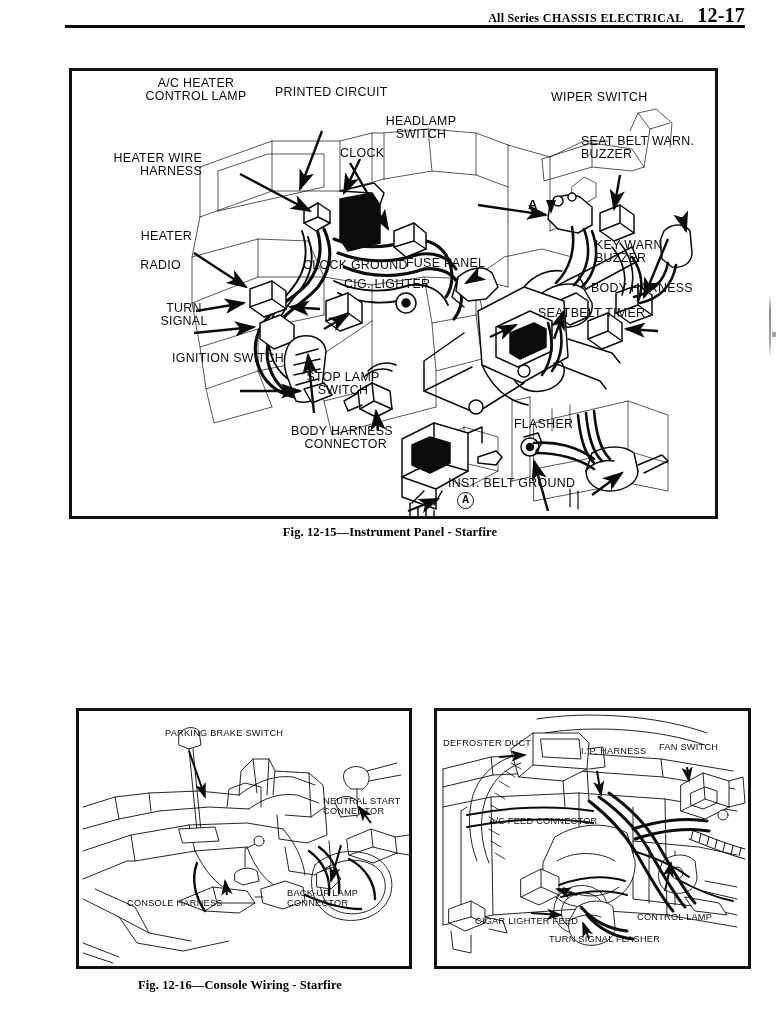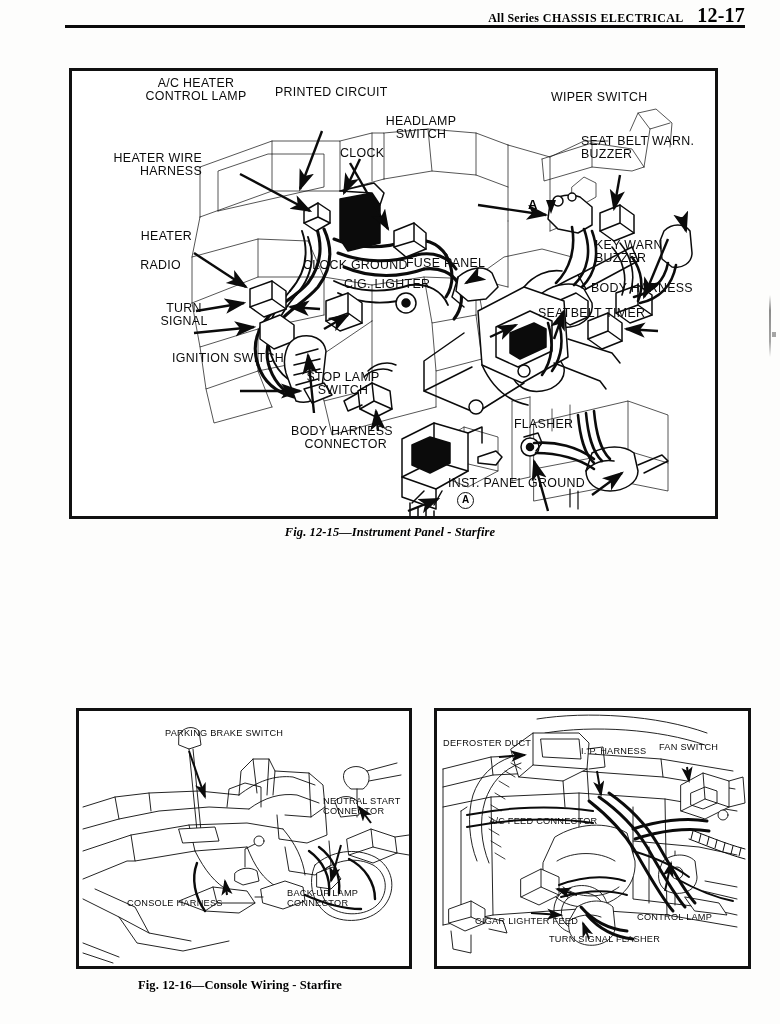--- a/index.html
+++ b/index.html
@@ -60,21 +60,21 @@
 
   .figcaption {
     position: absolute;
     text-align: center;
     font-family: "Liberation Serif", serif;
     font-weight: bold;
     font-size: 12.5px;
     letter-spacing: .1px;
     white-space: nowrap;
   }
-  #cap-main  { left: 0;    top: 525px; width: 780px; font-style: italic; }
+  #cap-main  { left: 0;    top: 525px; width: 780px; }
   #cap-left  { left: 40px; top: 978px; width: 400px; }
   #cap-right { left: 400px;top: 978px; width: 380px; }
 
   
   .lbl {
     position: absolute;
     font-family: "Liberation Sans", sans-serif;
     font-weight: 400;
     color: #0b0b0b;
     line-height: 1.04;
@@ -425,21 +425,21 @@
 BUZZER</div>
     <div class="lbl" style="left:334px; top:186px;">FUSE PANEL</div>
     <div class="lbl" style="left:523px; top:168px;">KEY WARN.
 BUZZER</div>
     <div class="lbl" style="left:519px; top:211px;">BODY HARNESS</div>
     <div class="lbl" style="left:466px; top:236px;">SEATBELT TIMER</div>
 
     <div class="lbl c" style="left:206px; top:354px; width:128px;">BODY HARNESS
   CONNECTOR</div>
     <div class="lbl" style="left:442px; top:347px;">FLASHER</div>
-    <div class="lbl" style="left:376px; top:406px;">INST. PANEL GROUND</div>
+    <div class="lbl" style="left:376px; top:406px;">INST. BELT GROUND</div>
 
     <div class="amark" style="left:456px; top:126px;">A</div>
     <svg style="position:absolute; left:473px; top:128px; width:12px; height:16px;" aria-hidden="true">
       <path d="M1,1 L11,1 L6,15 Z" fill="#0b0b0b"></path>
     </svg>
     <div class="acirc" style="left:385px; top:421px;">A</div>
   </div>
   <div class="figcaption" id="cap-main">Fig. 12-15—Instrument Panel - Starfire</div>
 
   <div class="figbox" id="fig-left">

